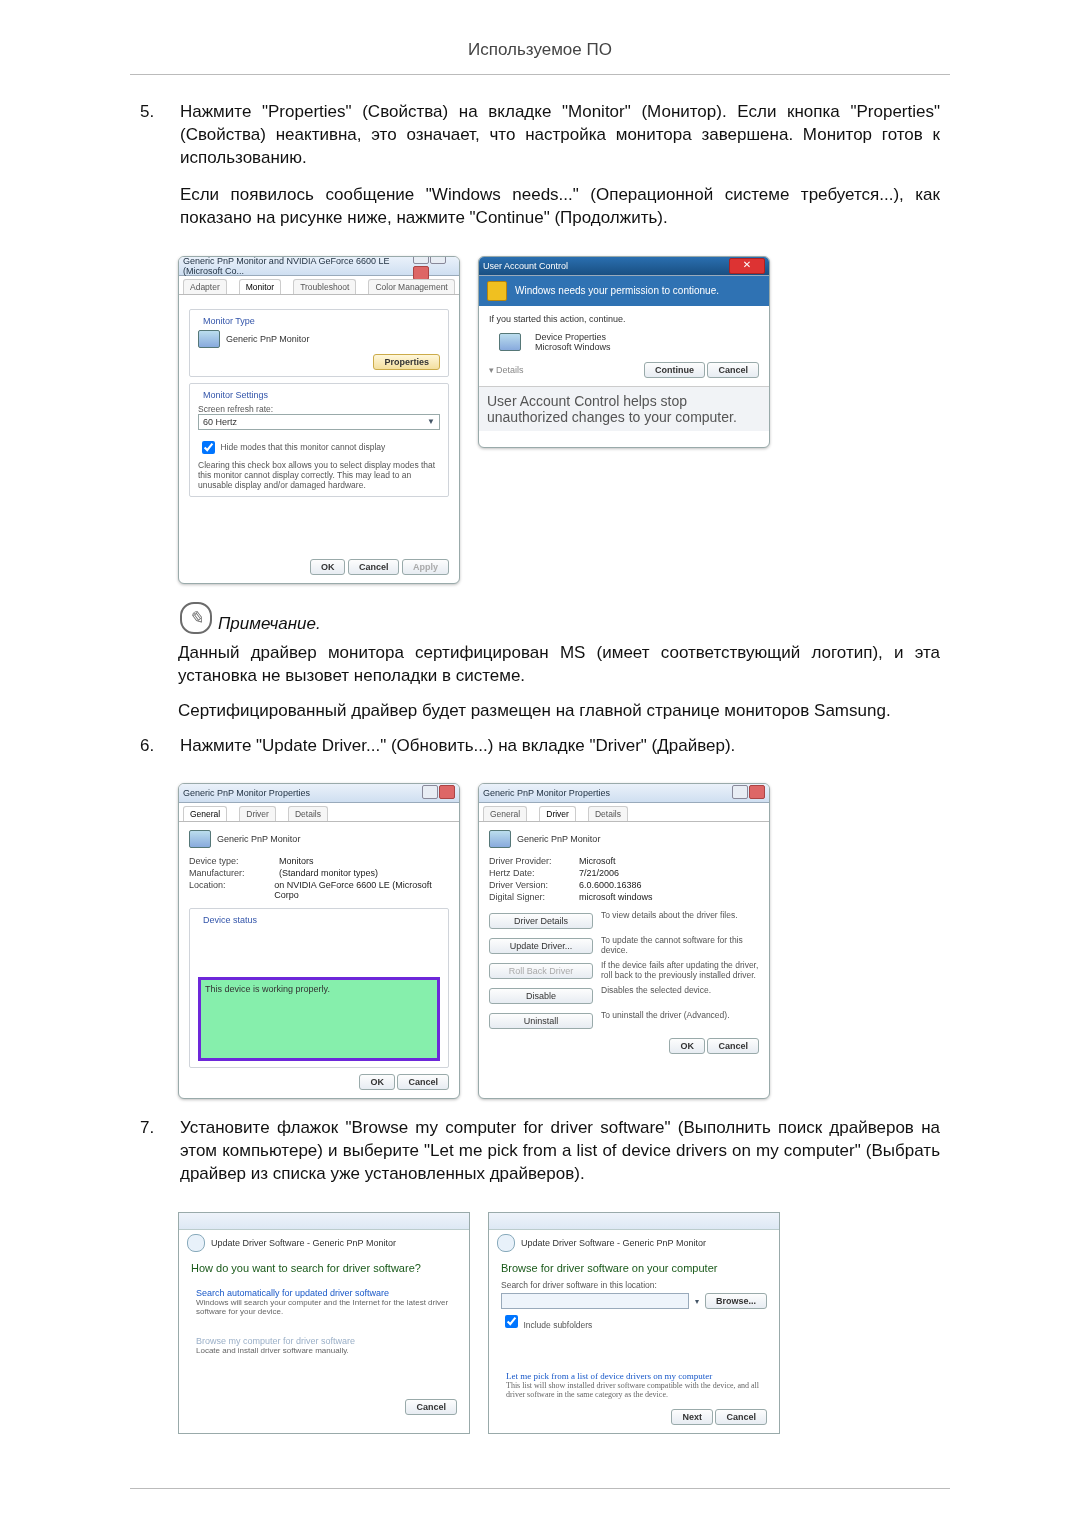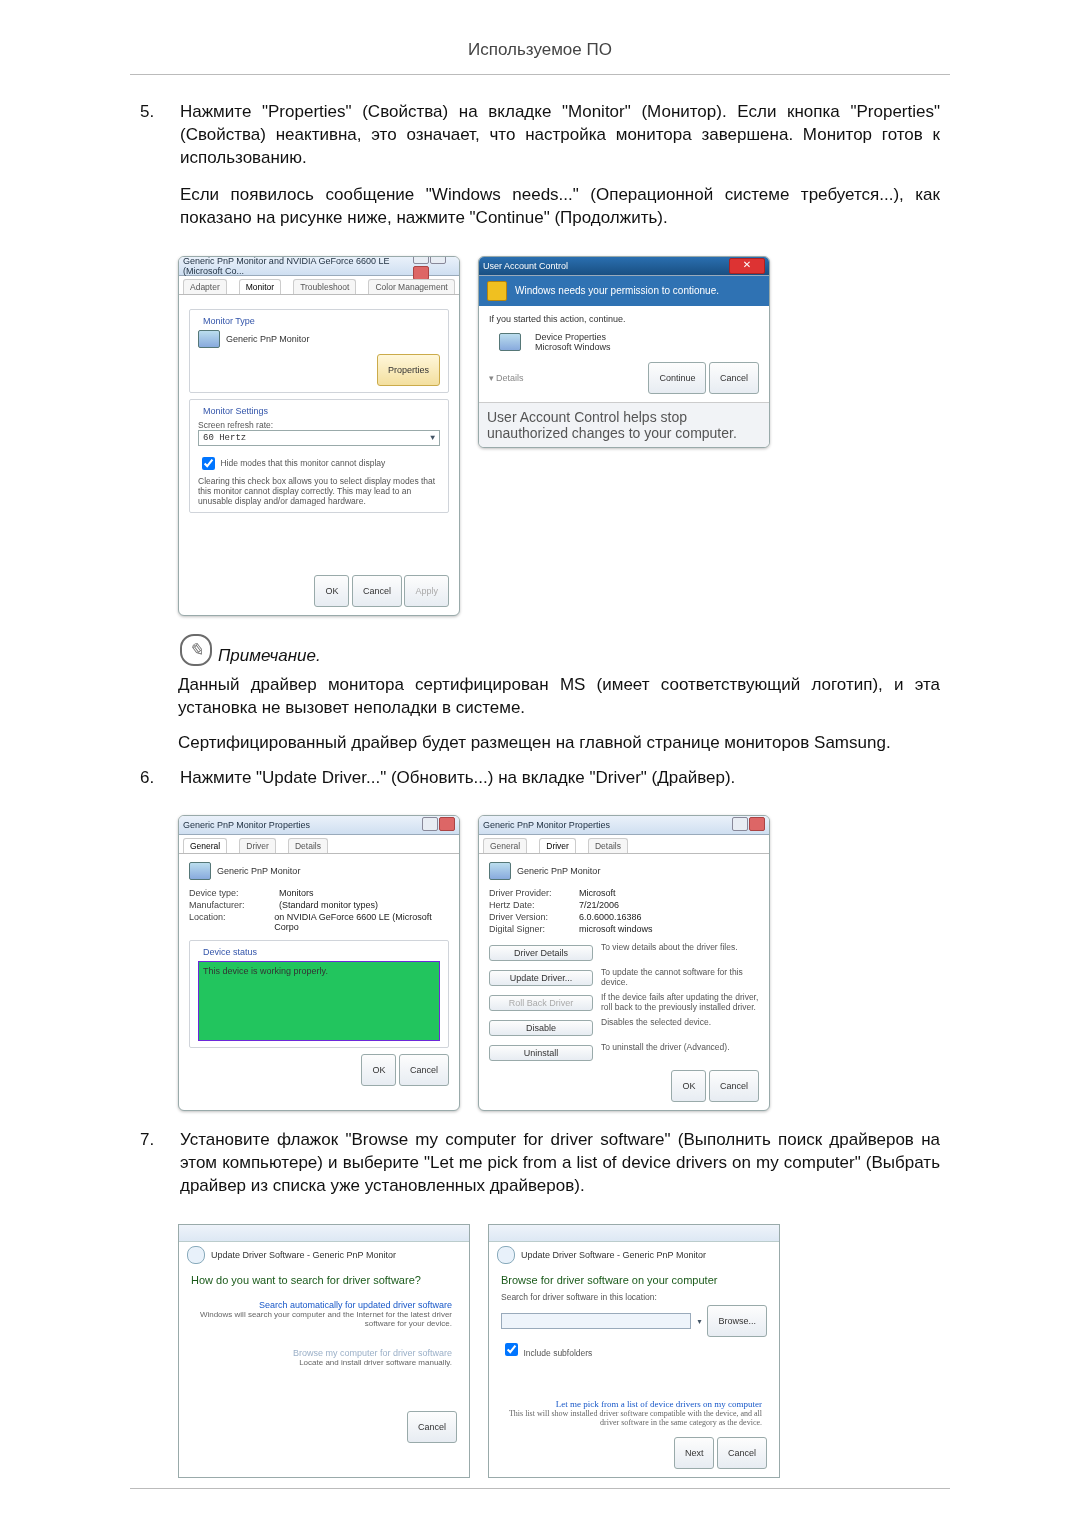--- a/index.html
+++ b/index.html
@@ -14,23 +14,23 @@
   .win{background:#fff;border:1px solid #9aa;border-radius:6px;box-shadow:0 1px 3px rgba(0,0,0,.25);font-size:9px;color:#333;overflow:hidden;}
   .win .title{height:18px;background:linear-gradient(#eaf1fa,#cfdff1);border-bottom:1px solid #9ab;display:flex;align-items:center;justify-content:space-between;padding:0 4px;font-size:9px;color:#234;}
   .winbtns span{display:inline-block;width:14px;height:12px;border:1px solid #889;background:#e8edf4;margin-left:1px;border-radius:2px;}
   .winbtns .x{background:#d66;border-color:#a44;}
   .tabs{display:flex;font-size:8.5px;border-bottom:1px solid #bbb;padding:3px 4px 0 4px;gap:12px;text-align:center;}
   .tabs span{padding:2px 6px;border:1px solid #ccc;border-bottom:none;background:#f6f6f6;color:#555;border-radius:3px 3px 0 0;}
   .tabs .act{background:#fff;color:#000;}
   .winbody{padding:8px 10px;}
   .group{border:1px solid #d0d4da;border-radius:2px;padding:6px 8px;margin:6px 0;}
   .grouptitle{font-size:9px;color:#35a;margin:-12px 0 4px 2px;background:#fff;display:inline-block;padding:0 3px;}
-  .btn{display:inline-block;border:1px solid #9aa;border-radius:3px;background:linear-gradient(#fdfdfd,#e7ecf2);padding:10px 10px;font-size:9px;color:#333;}
+  .btn{display:inline-block;border:1px solid #9aa;border-radius:3px;background:linear-gradient(#fdfdfd,#e7ecf2);padding:2px 10px;font-size:9px;color:#333;font-weight:bold;}
   .btnrow{text-align:right;margin-top:6px;}
-  .select{border:1px solid #9aa;background:#fff;padding:2px 4px;display:flex;justify-content:space-between;align-items:center;font-size:9px;font-family:Liberation Mono, monospace;}
+  .select{border:1px solid #9aa;background:#fff;padding:2px 4px;display:flex;justify-content:space-between;align-items:center;font-size:9px;}
   .arrow{font-size:8px;color:#456;}
   .small{font-size:8.5px;color:#555;}
   .icon-mon{display:inline-block;width:20px;height:16px;border:1px solid #577;background:linear-gradient(#bde,#8ad);margin-right:6px;vertical-align:middle;border-radius:2px;}
   .uac .title{background:linear-gradient(#2a6fb0,#194f82);color:#fff;}
   .banner{background:#2f72b3;color:#fff;padding:5px 8px;font-size:10px;display:flex;align-items:center;gap:8px;}
   .shield{width:18px;height:18px;background:#f0c020;border:1px solid #b8850a;border-radius:2px;display:inline-block;position:relative;}
   .footnote{font-size:14px;color:#555;padding:6px 8px;border-top:1px solid #ccc;background:#f1f3f6;}
   .note-row{display:flex;align-items:flex-end;gap:6px;margin:16px 0 8px 40px;}
   .note-icon{width:28px;height:28px;border:2px solid #6b6b6b;border-radius:14px;display:flex;align-items:center;justify-content:center;color:#6b6b6b;font-size:18px;font-style:italic;font-family:Georgia,serif;}
   .note-label{font-size:17px;font-style:italic;}
@@ -40,21 +40,21 @@
   .kv .v{color:#222;}
   .driverbtn{display:block;border:1px solid #9aa;background:linear-gradient(#fdfdfd,#e7ecf2);padding:2px 6px;font-size:9px;margin:3px 0;width:90px;text-align:center;border-radius:3px;}
   .drvrow{display:flex;gap:8px;align-items:flex-start;margin:3px 0;}
   .drvrow .desc{font-size:8.5px;color:#555;flex:1;}
   .wiz{background:#fff;border:1px solid #9aa;border-radius:0;font-size:9px;color:#333;overflow:hidden;}
   .wiz .bar{height:16px;background:linear-gradient(#eef3fa,#dde8f4);border-bottom:1px solid #bcc;}
   .wiz .bread{padding:4px 8px;font-size:9px;color:#2a5;display:flex;align-items:center;gap:6px;}
   .wiz .bread .bck{width:16px;height:16px;border:1px solid #8ab;border-radius:8px;display:inline-block;background:#e8f1fa;}
   .wiz .h2{padding:6px 12px 2px 12px;font-size:11px;color:#1a5a1a;}
   .wiz .body{padding:4px 12px 8px 12px;}
-  .opt{border:1px solid transparent;padding:3px 4px;margin:4px 0;text-align:right;}
+  .opt{border:1px solid transparent;padding:3px 4px;margin:4px 0;}
   .opt .t{color:#1858c8;font-size:9px;}
   .opt .d{color:#666;font-size:8px;}
   .opt.grey .t{color:#9bb0c8;}
   .inputline{display:flex;align-items:center;gap:6px;margin:3px 0;}
   .field{flex:1;height:14px;border:1px solid #9ab;background:#eef4fb;}
   .pagefoot{position:absolute;bottom:30px;left:0;right:0;text-align:center;font-size:17px;}
   .pagefoot .line{height:1px;background:#bbb;margin:0 130px 8px 130px;}
   .xclose{width:34px;height:14px;background:#d33;border:1px solid #a22;border-radius:2px;display:inline-block;color:#fff;text-align:center;font-size:10px;line-height:12px;}
 </style>
 </head>
@@ -181,21 +181,21 @@
         <div class="kv">
             <span class="k">Manufacturer:</span>
             <span class="v">(Standard monitor types)</span>
           </div>
         <div class="kv">
             <span class="k">Location:</span>
             <span class="v">on NVIDIA GeForce 6600 LE (Microsoft Corpo</span>
           </div>
         <div class="group" style="margin-top:8px;">
           <div class="grouptitle">Device status</div>
-          <div style="border:1px solid #6d28d9;height:70px;padding:4px;font-size:9px;background:#22c55e;">This device is working properly.</div>
+          <div style="border:3px solid #6d28d9;height:70px;padding:4px;font-size:9px;background:#86efac;margin-top:48px;">This device is working properly.</div>
         </div>
         <div class="btnrow"><span class="btn">OK</span> <span class="btn">Cancel</span></div>
       </div>
     </div>
 
     <div class="win" style="width:290px;">
       <div class="title">
           <span>Generic PnP Monitor Properties</span>
           <span class="winbtns"><span></span><span class="x"></span></span>
         </div>

